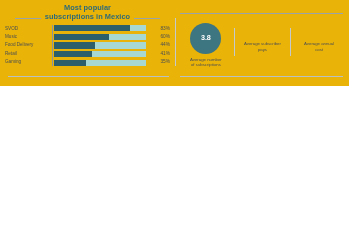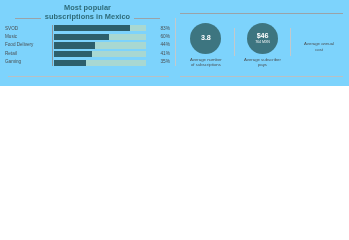--- a/index.html
+++ b/index.html
@@ -12,21 +12,21 @@
     height: 86px;
     overflow: hidden;
     font-family: "Liberation Sans", sans-serif;
     color: #3d7580;
   }
 
   #infographic {
     position: relative;
     width: 349px;
     height: 86px;
-    background: #7dd3fc;
+    background: #eab308;
     box-sizing: border-box;
     display: flex;
     flex-direction: row;
     align-items: stretch;
   }
 
   
   .chart-panel {
     position: relative;
     width: 175px;
@@ -302,24 +302,20 @@
         <div class="stat-value">3.8</div>
         <div class="stat-subvalue"></div>
       </div>
       <div class="stat-caption">Average number
 of subscriptions</div>
     </div>
 
     <div class="stat-divider"></div>
 
     <div class="stat-card">
-      <div class="stat-circle">
-        <div class="stat-value">$46</div>
-        <div class="stat-subvalue">764 MXN</div>
-      </div>
       <div class="stat-caption">Average subscriber
 pays</div>
     </div>
 
     <div class="stat-divider"></div>
 
     <div class="stat-card">
       <div class="stat-caption">Average annual
 cost</div>
     </div>

